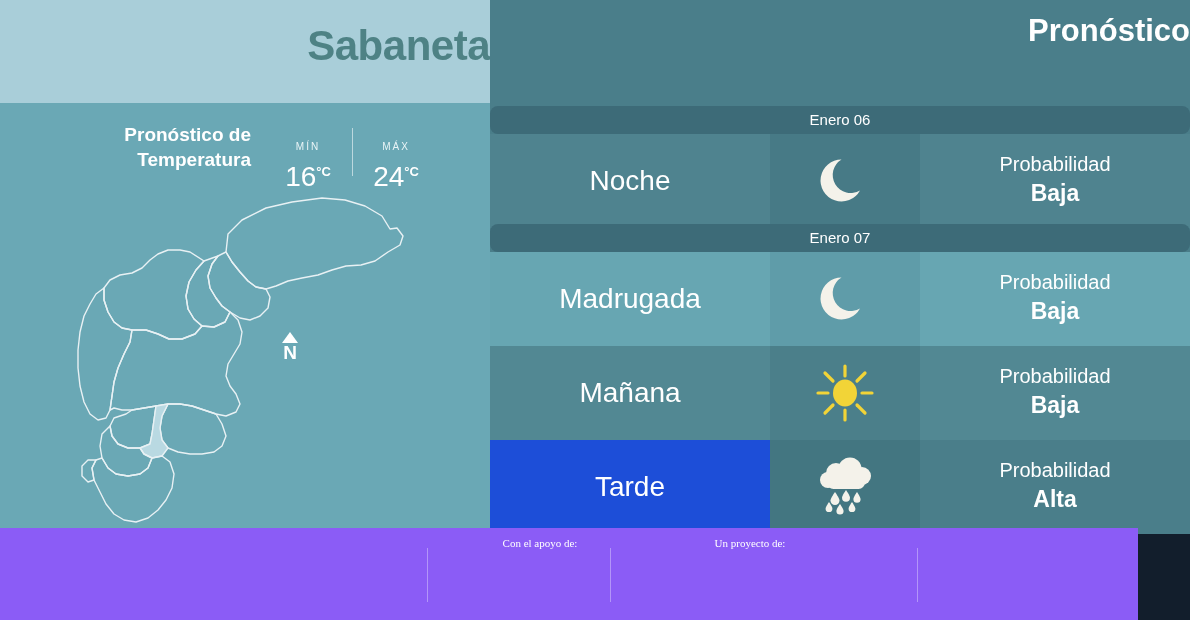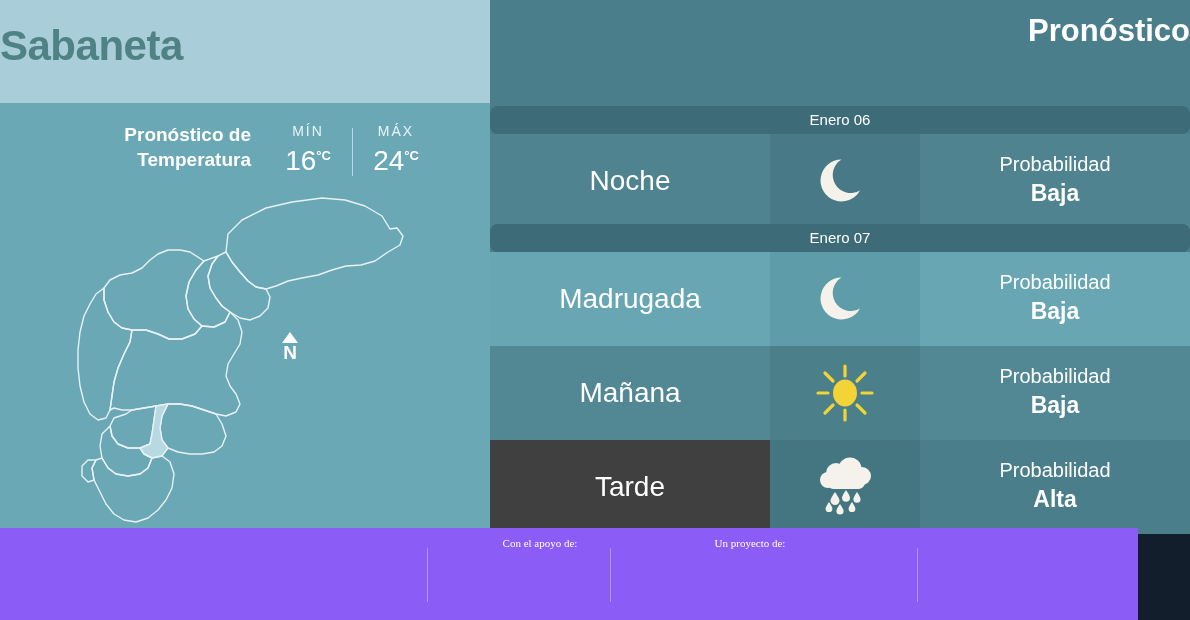--- a/index.html
+++ b/index.html
@@ -16,21 +16,21 @@
   .left-panel{
     position:absolute;left:0;top:0;width:490px;height:528px;
     background:#6aa8b5;
   }
   .city-band{
     position:absolute;left:0;top:0;width:490px;height:103px;
     background:#a9ced9;
   }
   .city-name{
     position:absolute;left:0;top:22px;width:490px;
-    text-align:left;
+    text-align:right;
     font-size:42px;font-weight:bold;
     color:#4e8285;
     letter-spacing:-0.5px;
   }
   .temp-block{
     position:absolute;left:0;top:122px;width:490px;height:62px;
   }
   .temp-title{
     position:absolute;left:76px;top:0;width:175px;
     text-align:right;
@@ -39,22 +39,23 @@
   }
   .temp-readings{
     position:absolute;left:272px;top:0;width:170px;height:60px;
   }
   .temp-col{
     position:absolute;top:0;width:72px;text-align:center;
   }
   .temp-col.min{left:0;}
   .temp-col.max{left:88px;}
   .temp-label{
-    font-size:14px;color:#e9f4f6;letter-spacing:2px;font-weight:normal;
+    font-size:10px;color:#e9f4f6;letter-spacing:2px;font-weight:normal;
     line-height:18px;
+    margin-top:16px;
   }
   .temp-value{
     font-size:28px;color:#ffffff;line-height:32px;font-weight:normal;
   }
   .temp-value .deg{font-size:13px;font-weight:bold;vertical-align:super;}
   .temp-divider{
     position:absolute;left:80px;top:6px;width:1px;height:48px;
     background:rgba(255,255,255,0.55);
   }
 
@@ -109,21 +110,21 @@
   
   .rowA .c-period{background:#4f838f;}
   .rowA .c-icon{background:#477a86;}
   .rowA .c-prob{background:#4f838f;}
   .rowB .c-period{background:#67a6b2;}
   .rowB .c-icon{background:#5f9ca9;}
   .rowB .c-prob{background:#67a6b2;}
   .rowC .c-period{background:#528893;}
   .rowC .c-icon{background:#4b7f8a;}
   .rowC .c-prob{background:#528893;}
-  .rowD .c-period{background:#404040;padding-left:29px;}
+  .rowD .c-period{background:#1d4ed8;padding-left:29px;}
   .rowD .c-icon{background:#437681;}
   .rowD .c-prob{background:#4a7e8a;}
 
   .period-text{
     position:absolute;left:0;top:0;width:280px;height:94px;
     display:flex;align-items:center;justify-content:center;
     color:#ffffff;font-size:28px;font-weight:normal;
   }
   .icon-box{
     position:absolute;left:0;top:0;width:150px;height:94px;

